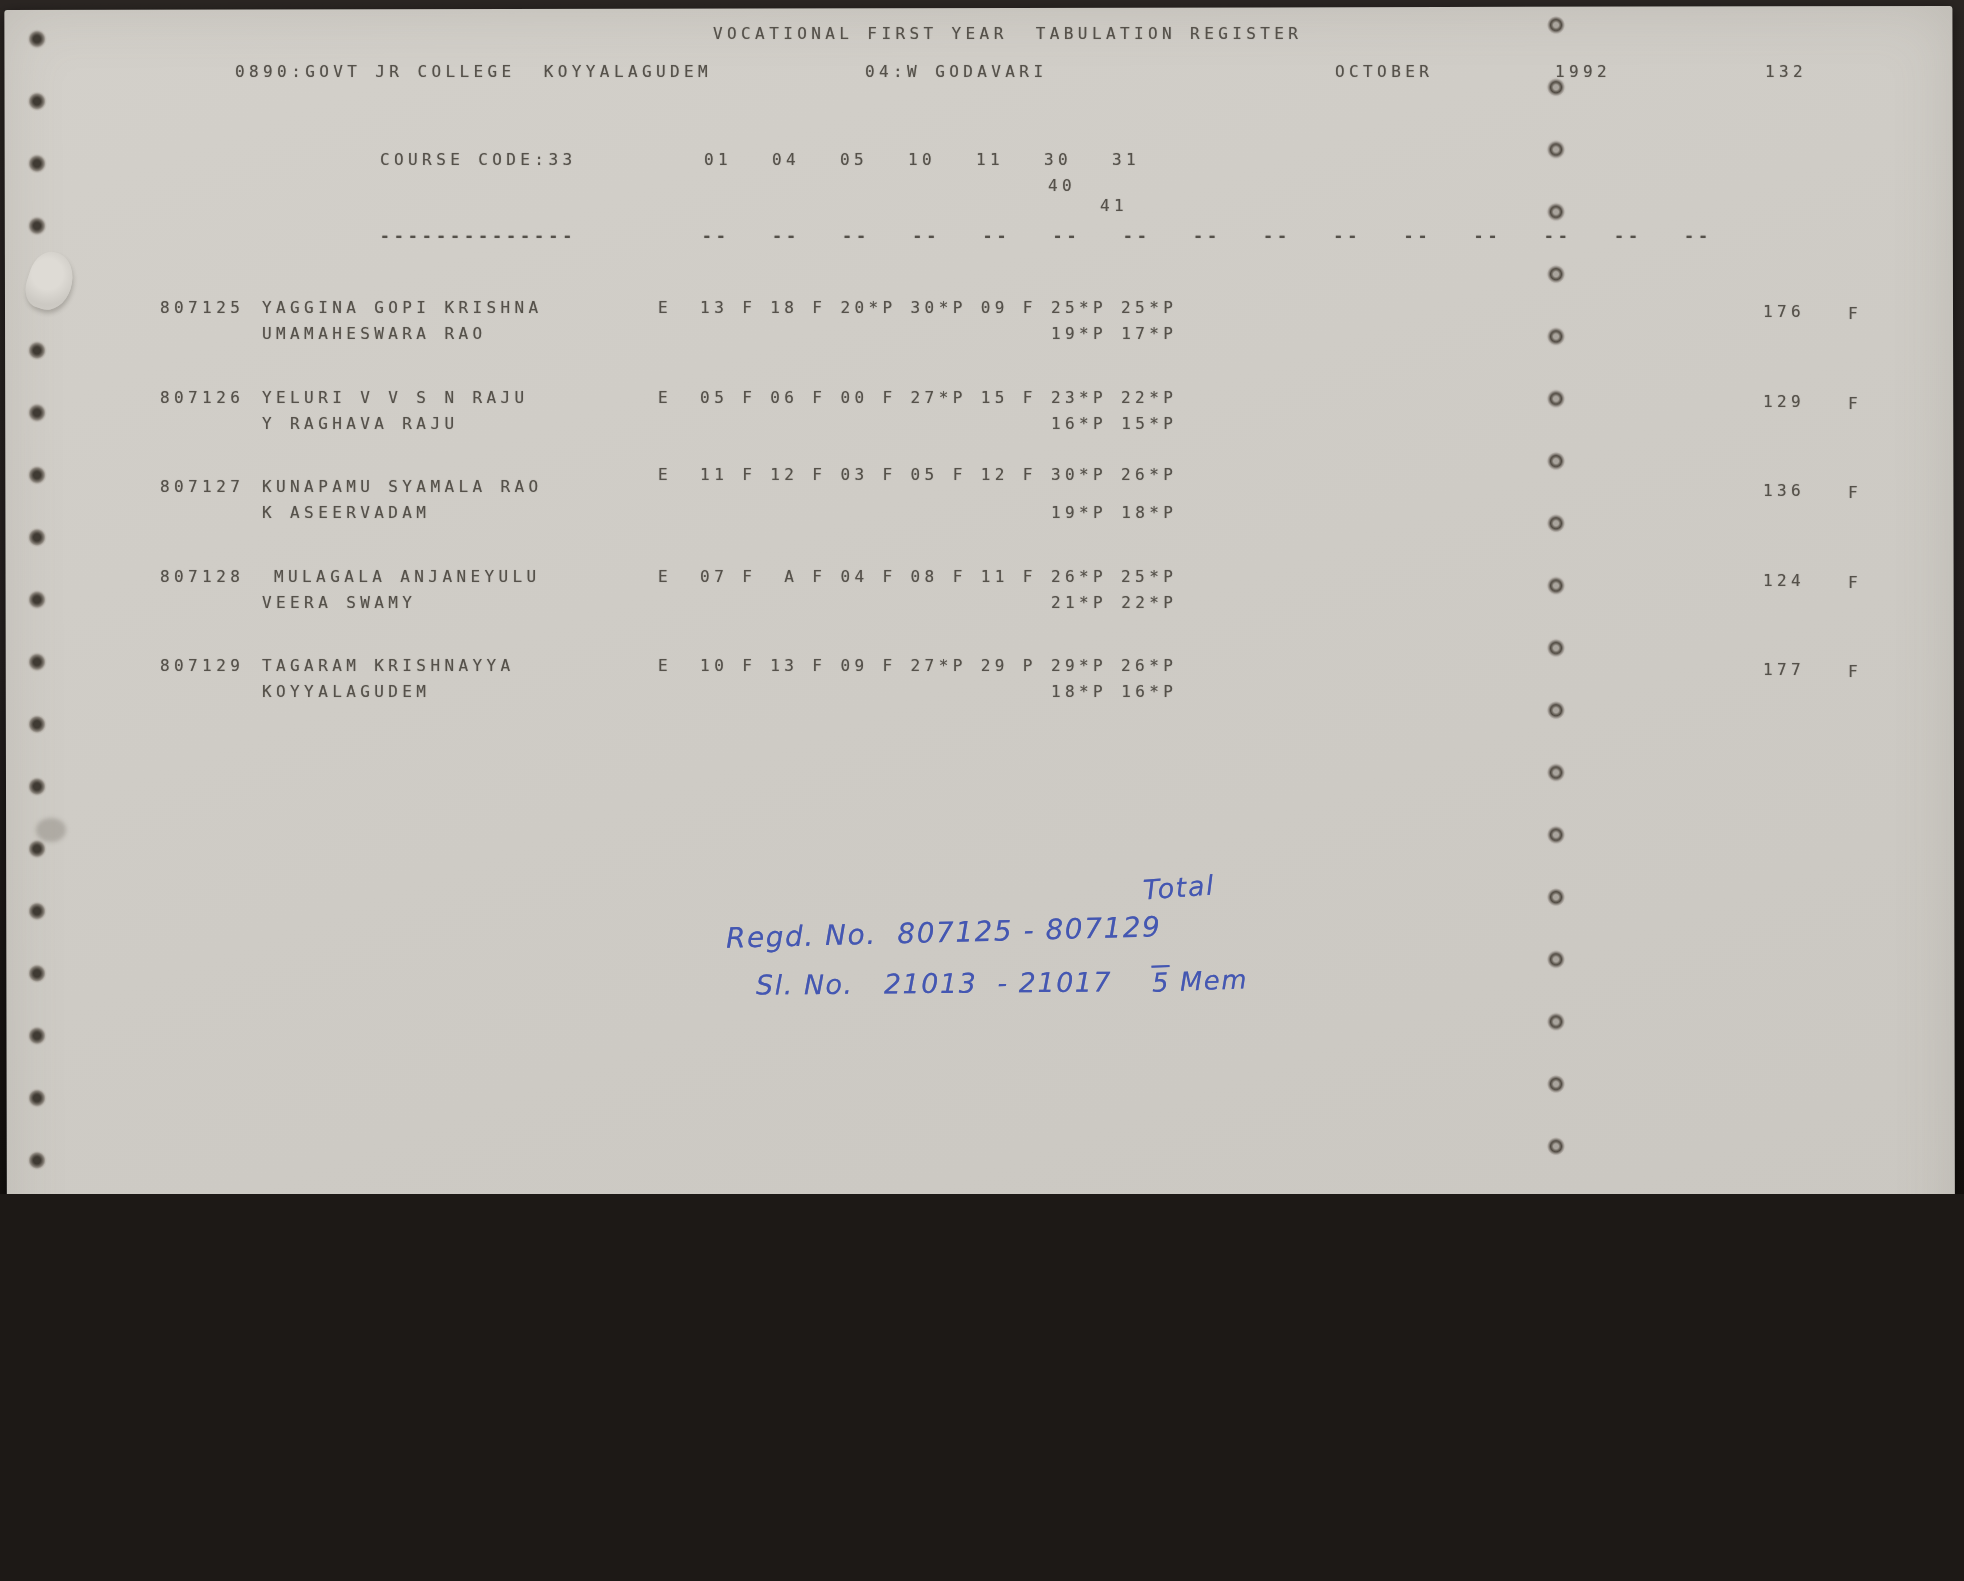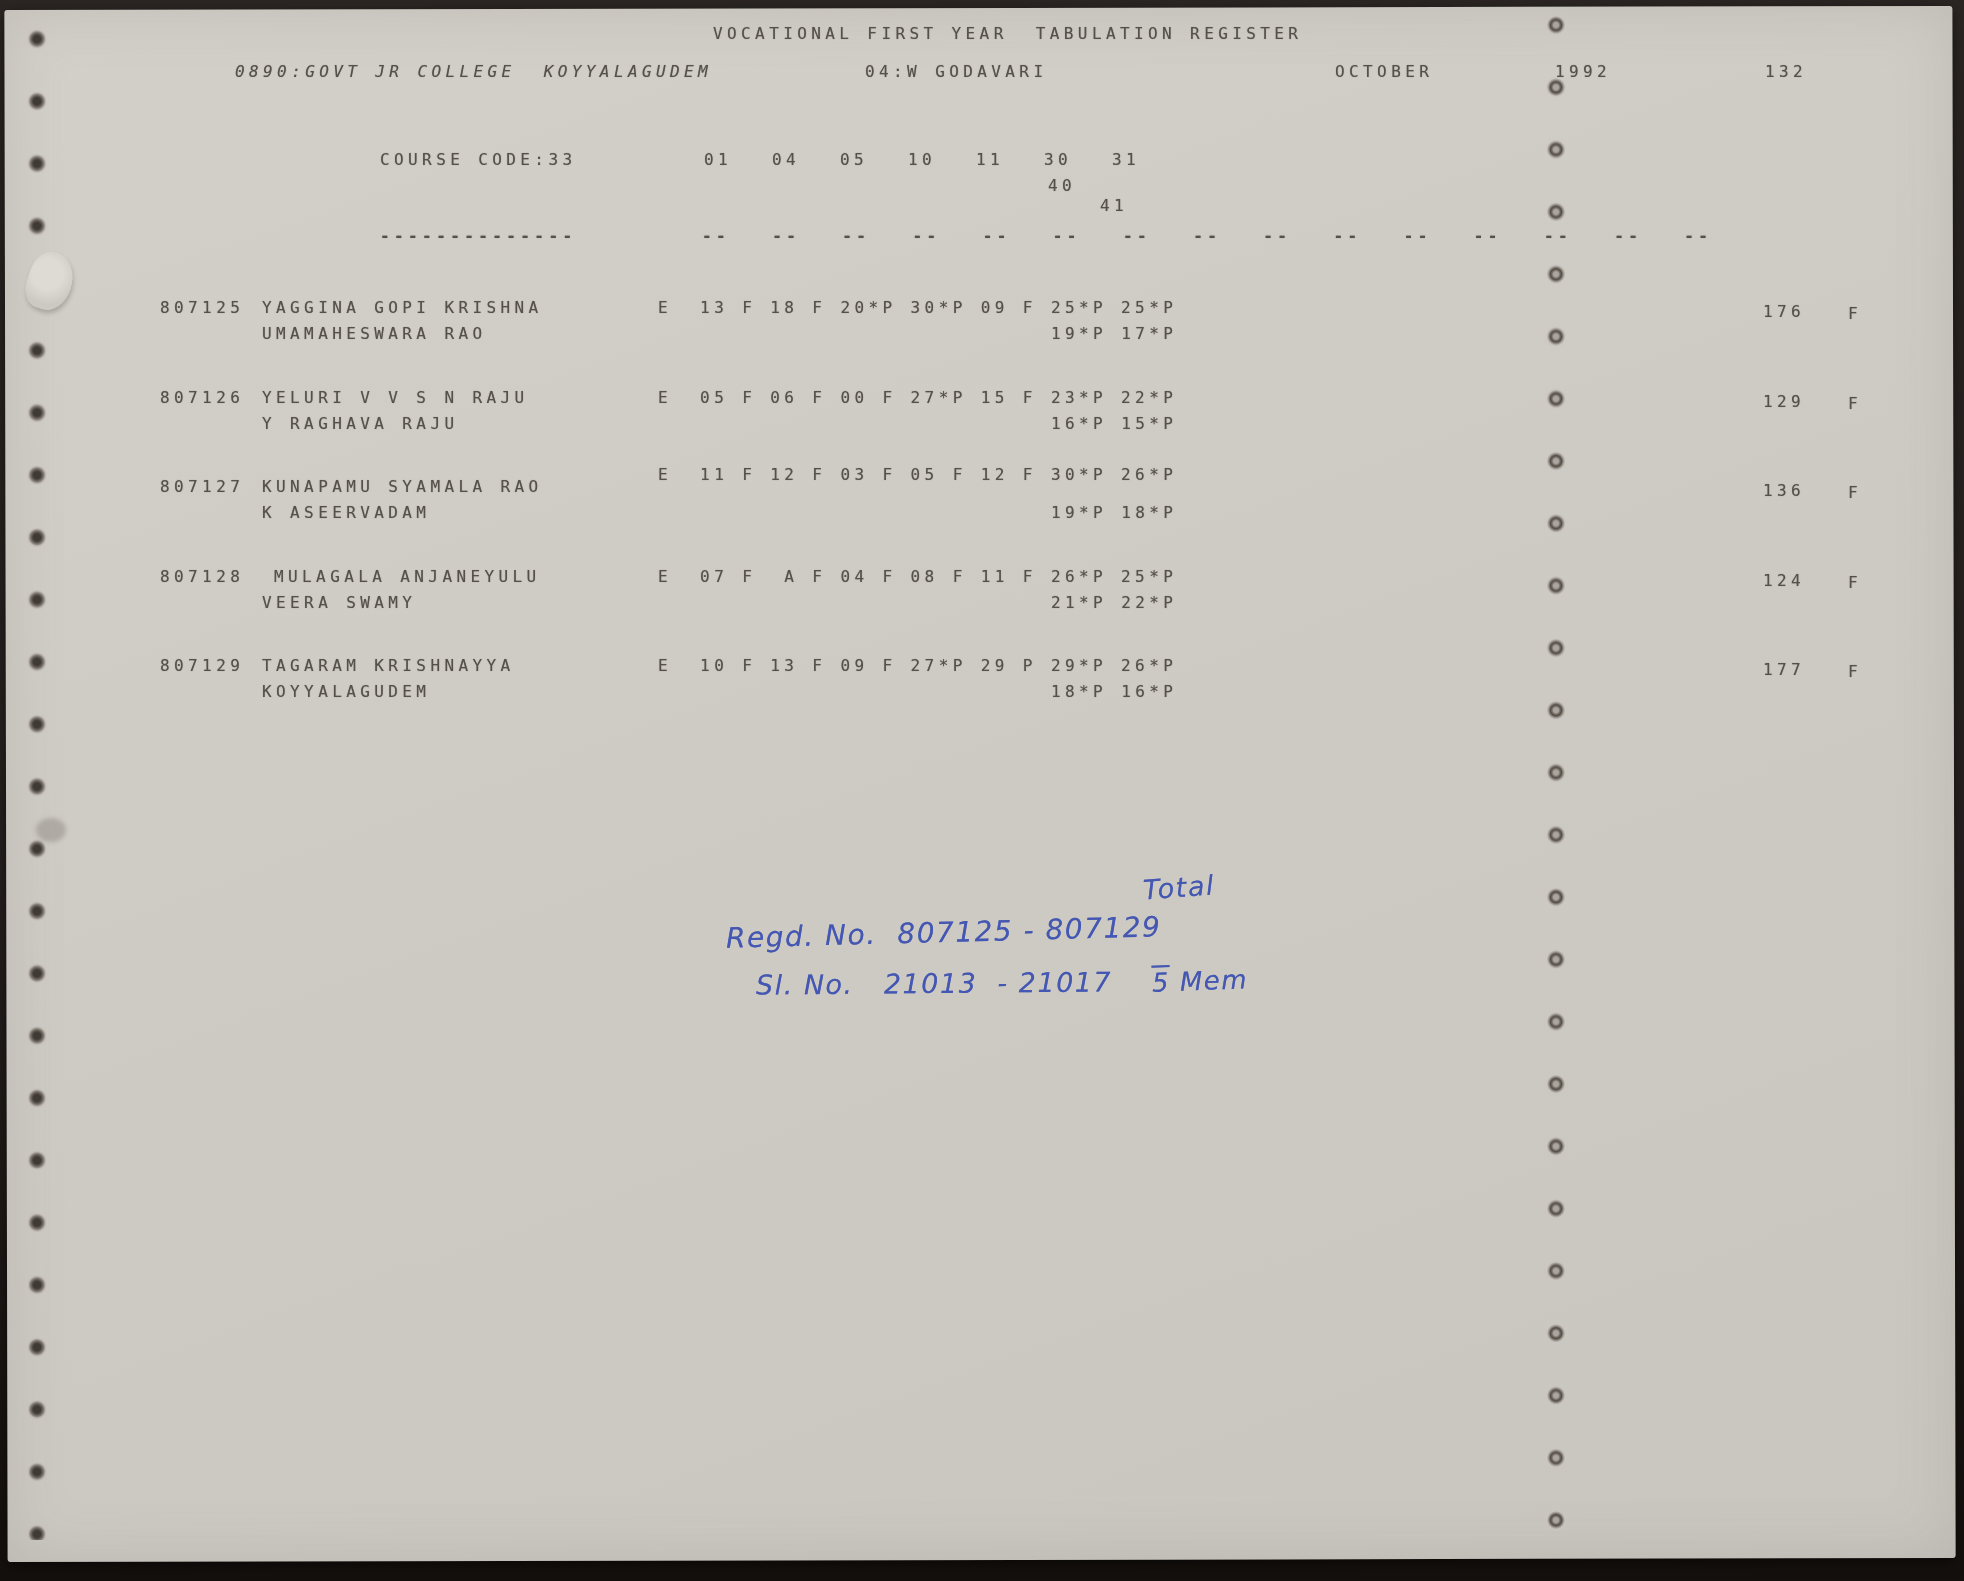--- a/index.html
+++ b/index.html
@@ -1,16 +1,16 @@
 <!DOCTYPE html>
 <html><head>
 <meta charset="utf-8">
 <style>
   html,body{margin:0;padding:0;background:#1d1916;}
-  #page{position:relative;width:1964px;height:1581px;overflow:hidden;
+  #page{position:relative;width:1964px;height:1194px;overflow:hidden;
         background:linear-gradient(180deg,#2b2623 0%,#262120 55%,#14100d 100%);
         font-family:"DejaVu Sans Mono",monospace;}
   #paper{position:absolute;left:6px;top:8px;width:1948px;height:1552px;
          background:linear-gradient(160deg,#d3d0ca 0%,#cecbc5 45%,#c9c6c0 100%);
          border-radius:3px;transform:rotate(-0.12deg);
          box-shadow:0 4px 14px rgba(0,0,0,0.55), inset 0 0 60px rgba(110,104,96,0.18);}
   .holes{position:absolute;background-repeat:repeat-y;}
   #holes-left{left:20px;top:10px;width:34px;height:1530px;
     background-image:radial-gradient(9px 9px at 17px 29px,
       #3f3a33 0 3.5px,#5a544c 5px,#89837b 7px,#beb9b2 8.5px,rgba(190,185,178,0) 10px);
@@ -41,21 +41,21 @@
 <body>
 
 <div id="page">
   <div id="paper"></div>
   <div id="holes-left" class="holes"></div>
   <div id="holes-right" class="holes"></div>
   <div class="tear"></div>
   <div class="smudge"></div>
 
   <span class="pt" style="left:713px;top:24px;">VOCATIONAL FIRST YEAR  TABULATION REGISTER</span>
-  <span class="pt" style="left:235px;top:62px;font-style:italic;">0890:GOVT JR COLLEGE  KOYYALAGUDEM</span>
+  <span class="pt" style="left:235px;top:62px;">0890:GOVT JR COLLEGE  KOYYALAGUDEM</span>
   <span class="pt" style="left:865px;top:62px;">04:W GODAVARI</span>
   <span class="pt" style="left:1335px;top:62px;">OCTOBER</span>
   <span class="pt" style="left:1555px;top:62px;">1992</span>
   <span class="pt" style="left:1765px;top:62px;">132</span>
 
   <span class="pt" style="left:380px;top:150px;">COURSE CODE:33</span>
   <span class="pt" style="left:704px;top:150px;">01</span>
   <span class="pt" style="left:772px;top:150px;">04</span>
   <span class="pt" style="left:840px;top:150px;">05</span>
   <span class="pt" style="left:908px;top:150px;">10</span>

